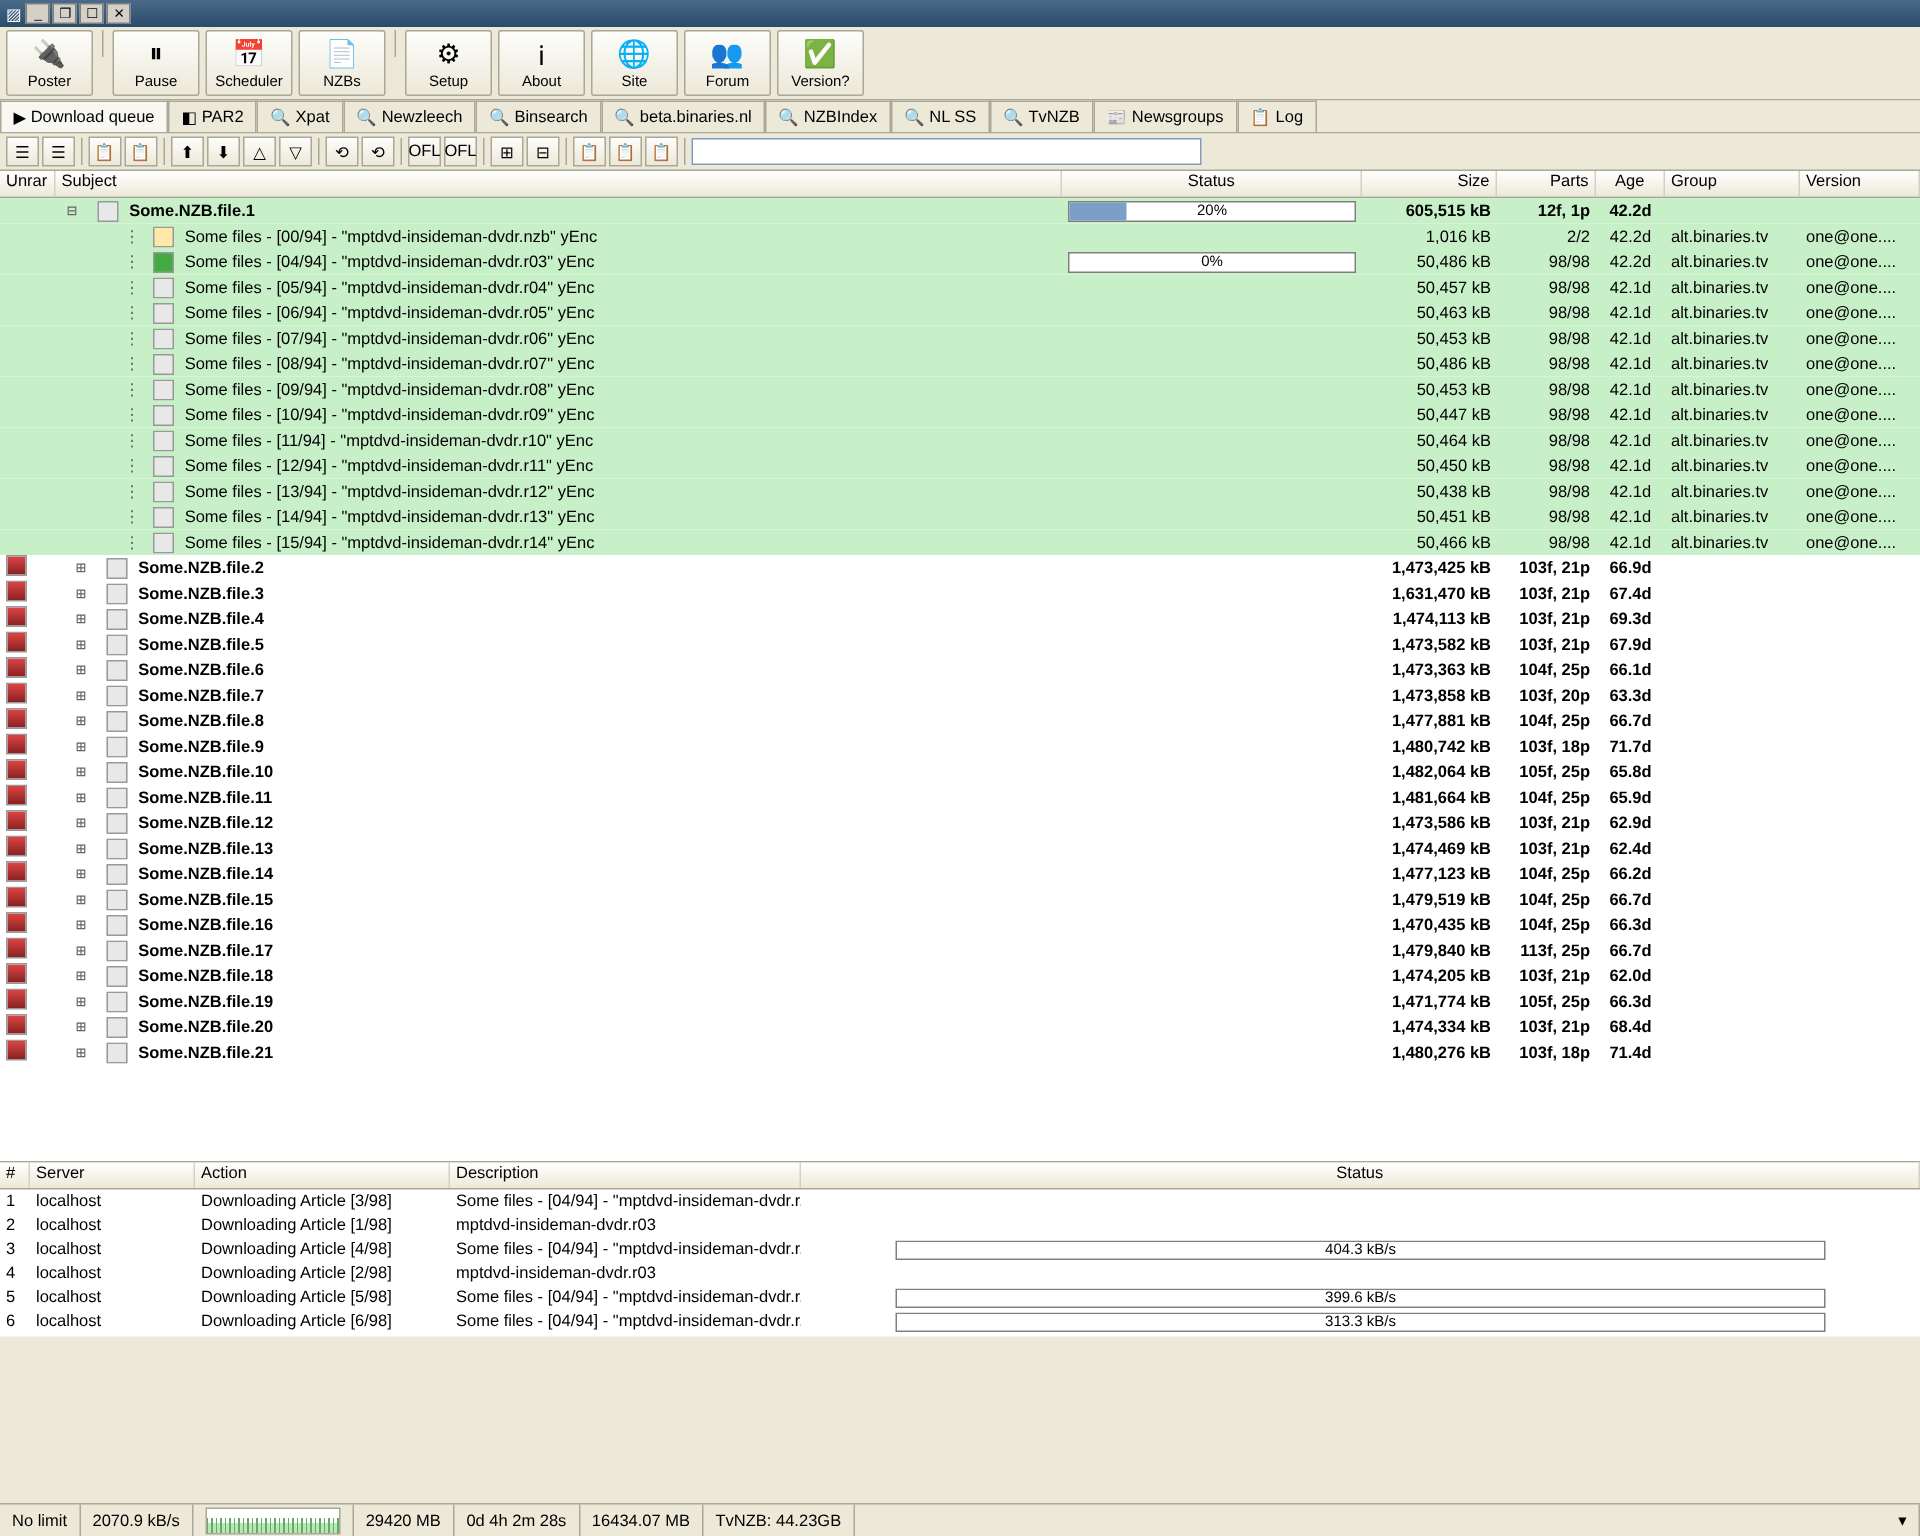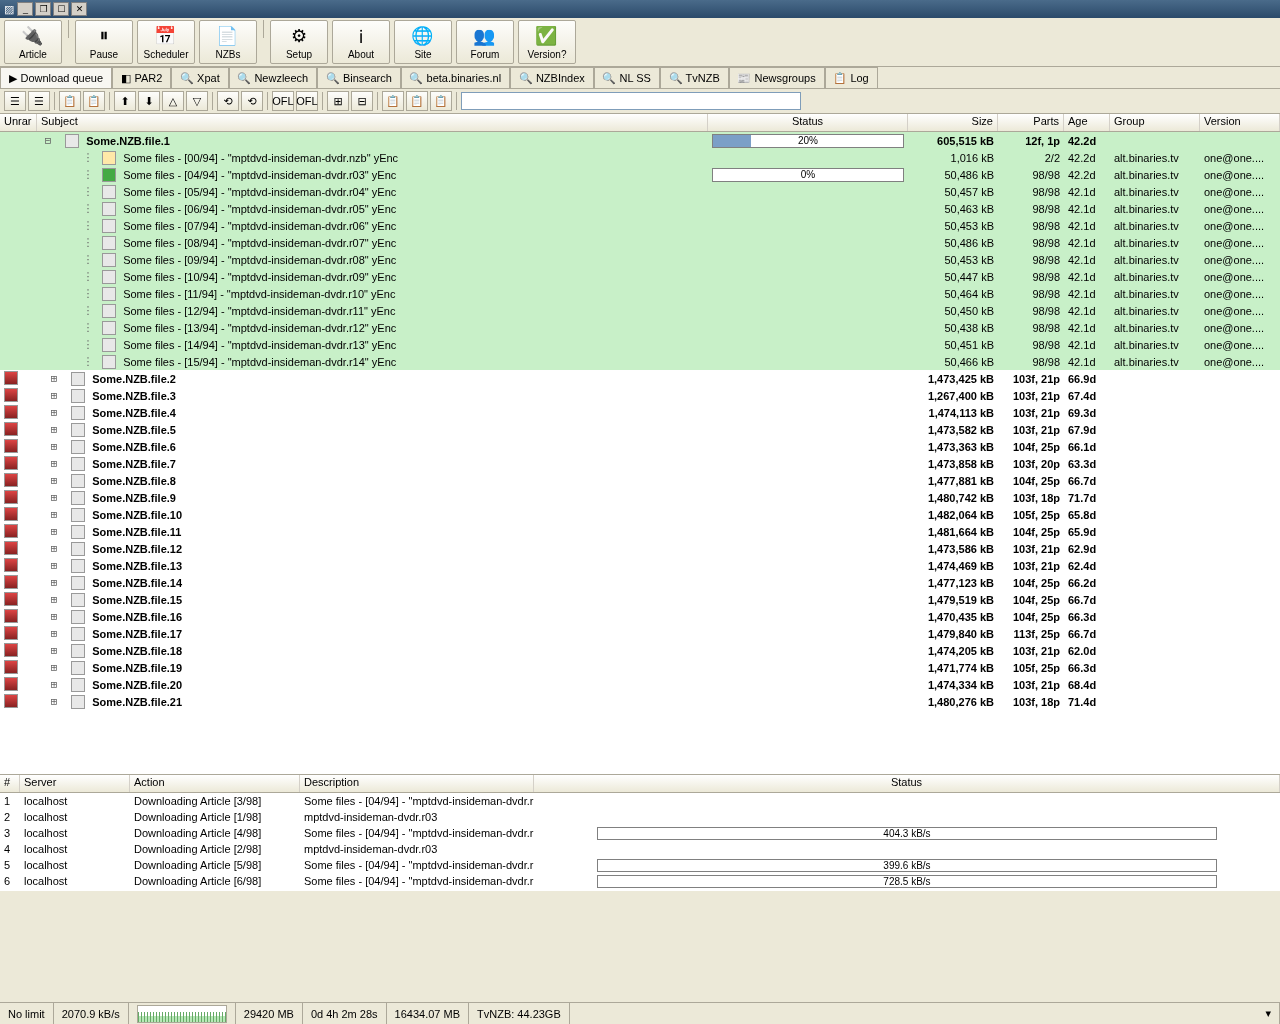--- a/index.html
+++ b/index.html
@@ -15,21 +15,21 @@
 .tab { padding:2px 8px; border:1px solid #ACA899; border-bottom:none; background:#ECE9D8; display:flex; align-items:center; gap:3px; font-size:11px; cursor:pointer; white-space:nowrap; }
 .tab.active { background:#F8F7F2; }
 .tab .tico { font-size:11px; }
 .minitoolbar { background:#ECE9D8; border-bottom:1px solid #ACA899; padding:2px 4px; display:flex; align-items:center; gap:2px; }
 .minibtn { width:22px; height:20px; border:1px solid #ACA899; background:linear-gradient(#FDFDFB,#ECE9D8); display:flex; align-items:center; justify-content:center; cursor:pointer; font-size:11px; }
 .sep { width:1px; height:18px; background:#ACA899; margin:0 2px; }
 .minitoolbar input { flex:0 0 340px; height:18px; border:1px solid #7F9DB9; padding:0 3px; font-size:11px; }
 .listarea { height:660px; overflow:auto; background:#fff; }
 .colhdr { display:flex; background:linear-gradient(#fff,#ECE9D8); border-bottom:1px solid #ACA899; height:18px; position:sticky; top:0; }
 .colhdr div { border-right:1px solid #D4D0C8; padding:1px 4px; font-size:11px; }
-.col-unrar{width:37px} .col-subject{flex:1} .col-status{width:200px;text-align:center} .col-size{width:90px;text-align:right} .col-parts{width:66px;text-align:right} .col-age{width:46px;text-align:left} .col-group{width:90px} .col-poster{width:80px}
+.col-unrar{width:37px} .col-subject{flex:1} .col-status{width:200px;text-align:center} .col-size{width:90px;text-align:right} .col-parts{width:66px;text-align:right} .col-age{width:46px;text-align:center} .col-group{width:90px} .col-poster{width:80px}
 .row { display:flex; height:17px; align-items:center; font-size:11px; }
 .row.green { background:#C8F0C8; }
 .row > div { padding:0 4px; white-space:nowrap; overflow:hidden; }
 .row .col-subject { display:flex; align-items:center; gap:2px; }
 .row .bold { font-weight:bold; }
 .tree-ico { width:14px; text-align:center; color:#666; font-family:monospace;}
 .bar { height:14px; border:1px solid #808080; background:#fff; position:relative; width:100%; }
 .bar .fill { background:#7B9FC7; height:100%; }
 .bar .txt { position:absolute; top:0; left:0; right:0; text-align:center; font-size:10px; line-height:12px;}
 .connpanel { border-top:1px solid #ACA899; background:#fff; height:117px; overflow:auto;}
@@ -59,21 +59,21 @@
     <div>_</div>
     <div>❐</div>
     <div>☐</div>
     <div>✕</div>
   </div>
 </div>
 
 <div class="maintoolbar" id="maintoolbar">
     <div class="mtbtn">
       <div class="mico">🔌</div>
-      <span>Article</span>
+      <span>Poster</span>
     </div>
     <div class="sep"></div>
     <div class="mtbtn">
       <div class="mico">⏸</div>
       <span>Pause</span>
     </div>
     <div class="mtbtn">
       <div class="mico">📅</div>
       <span>Scheduler</span>
     </div>
@@ -346,21 +346,21 @@
         <div class="col-size bold">1,473,425 kB</div>
         <div class="col-parts bold">103f, 21p</div>
         <div class="col-age bold">66.9d</div>
         <div class="col-group"></div>
         <div class="col-poster"></div>
       </div>
       <div class="row ">
         <div class="col-unrar"><span class="fico rar"></span></div>
         <div class="col-subject" style="padding-left:10px"><span class="tree-ico">⊞</span>&nbsp;&nbsp;<span class="fico"></span>&nbsp;<span class="bold">Some.NZB.file.3</span></div>
         <div class="col-status"></div>
-        <div class="col-size bold">1,267,400 kB</div>
+        <div class="col-size bold">1,631,470 kB</div>
         <div class="col-parts bold">103f, 21p</div>
         <div class="col-age bold">67.4d</div>
         <div class="col-group"></div>
         <div class="col-poster"></div>
       </div>
       <div class="row ">
         <div class="col-unrar"><span class="fico rar"></span></div>
         <div class="col-subject" style="padding-left:10px"><span class="tree-ico">⊞</span>&nbsp;&nbsp;<span class="fico"></span>&nbsp;<span class="bold">Some.NZB.file.4</span></div>
         <div class="col-status"></div>
         <div class="col-size bold">1,474,113 kB</div>
@@ -587,21 +587,21 @@
           <div class="cc-stat">
             <div class="statbar">399.6 kB/s</div>
           </div>
         </div>
         <div class="crow">
           <div class="cc-num">6</div>
           <div class="cc-srv">localhost</div>
           <div class="cc-act">Downloading Article [6/98]</div>
           <div class="cc-desc">Some files - [04/94] - "mptdvd-insideman-dvdr.r...</div>
           <div class="cc-stat">
-            <div class="statbar">728.5 kB/s</div>
+            <div class="statbar">313.3 kB/s</div>
           </div>
         </div>
       </div>
 </div>
 </div>
 
 <div class="footer">
   <div class="cell">No limit</div>
   <div class="cell">2070.9 kB/s</div>
   <div class="cell">

